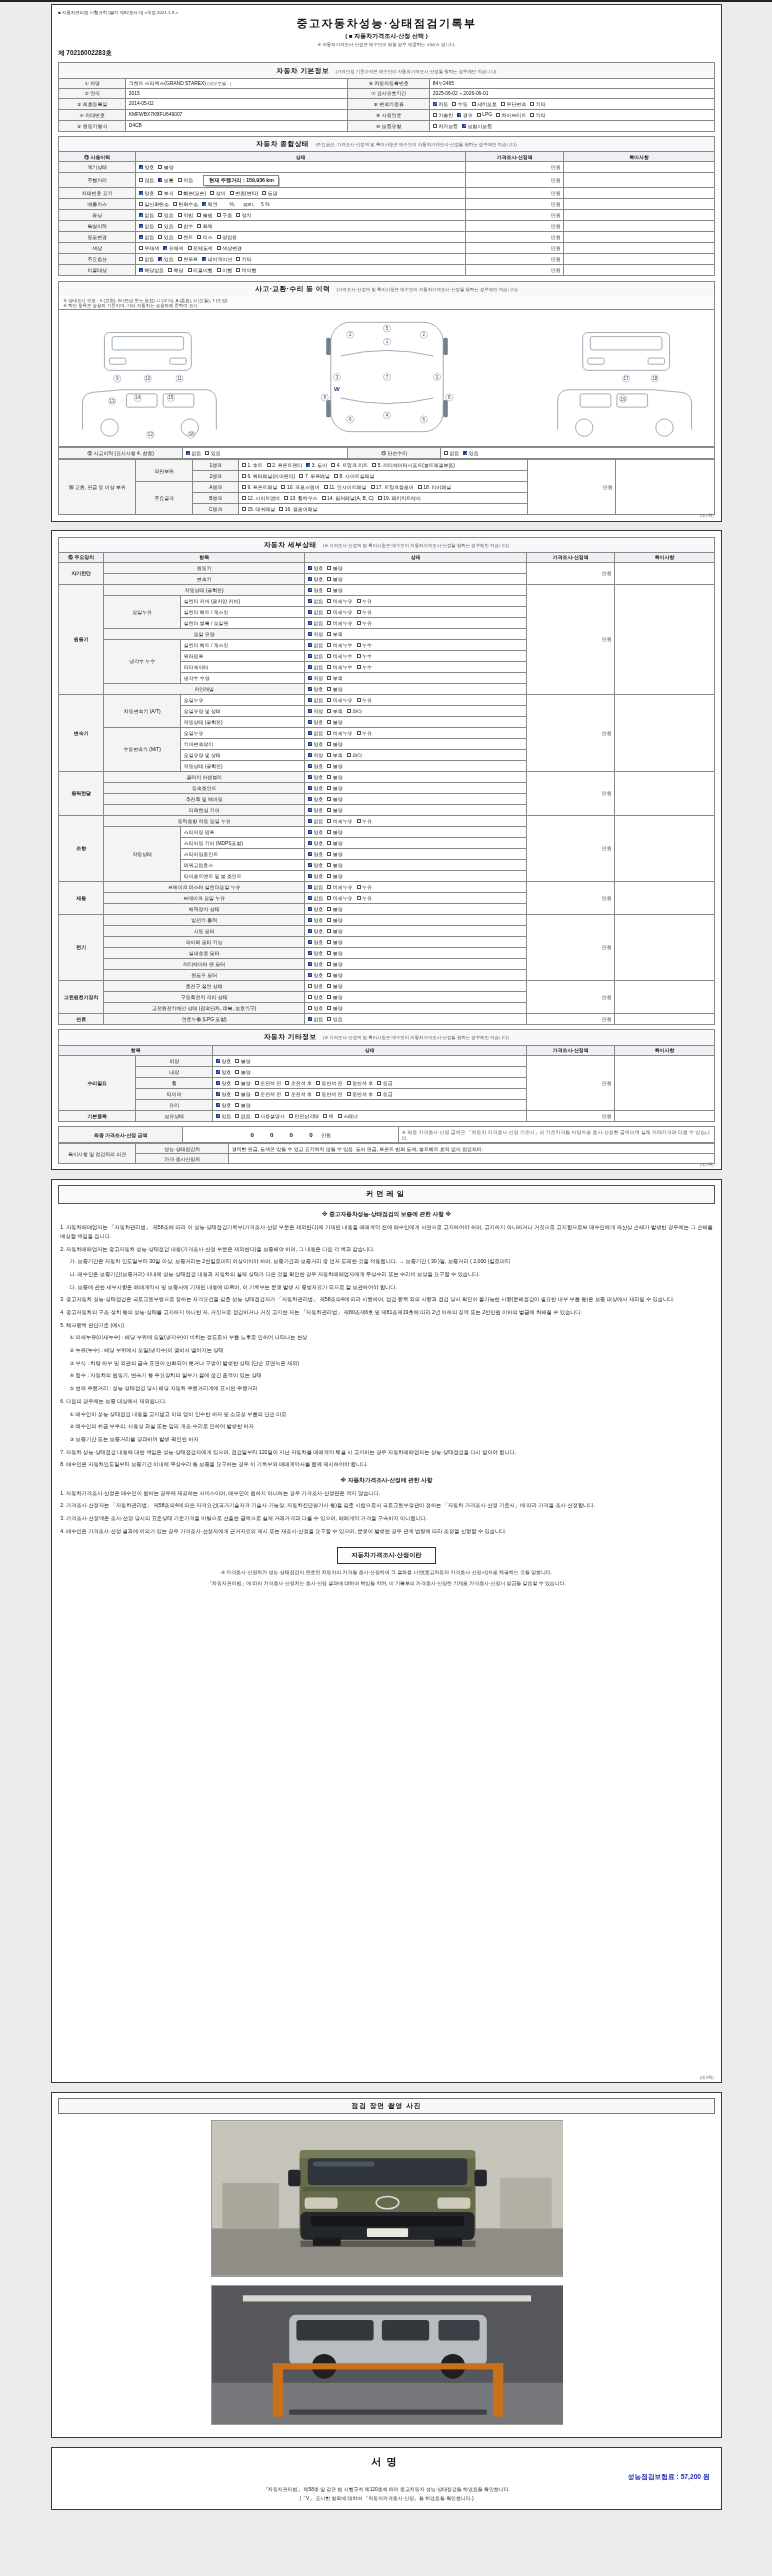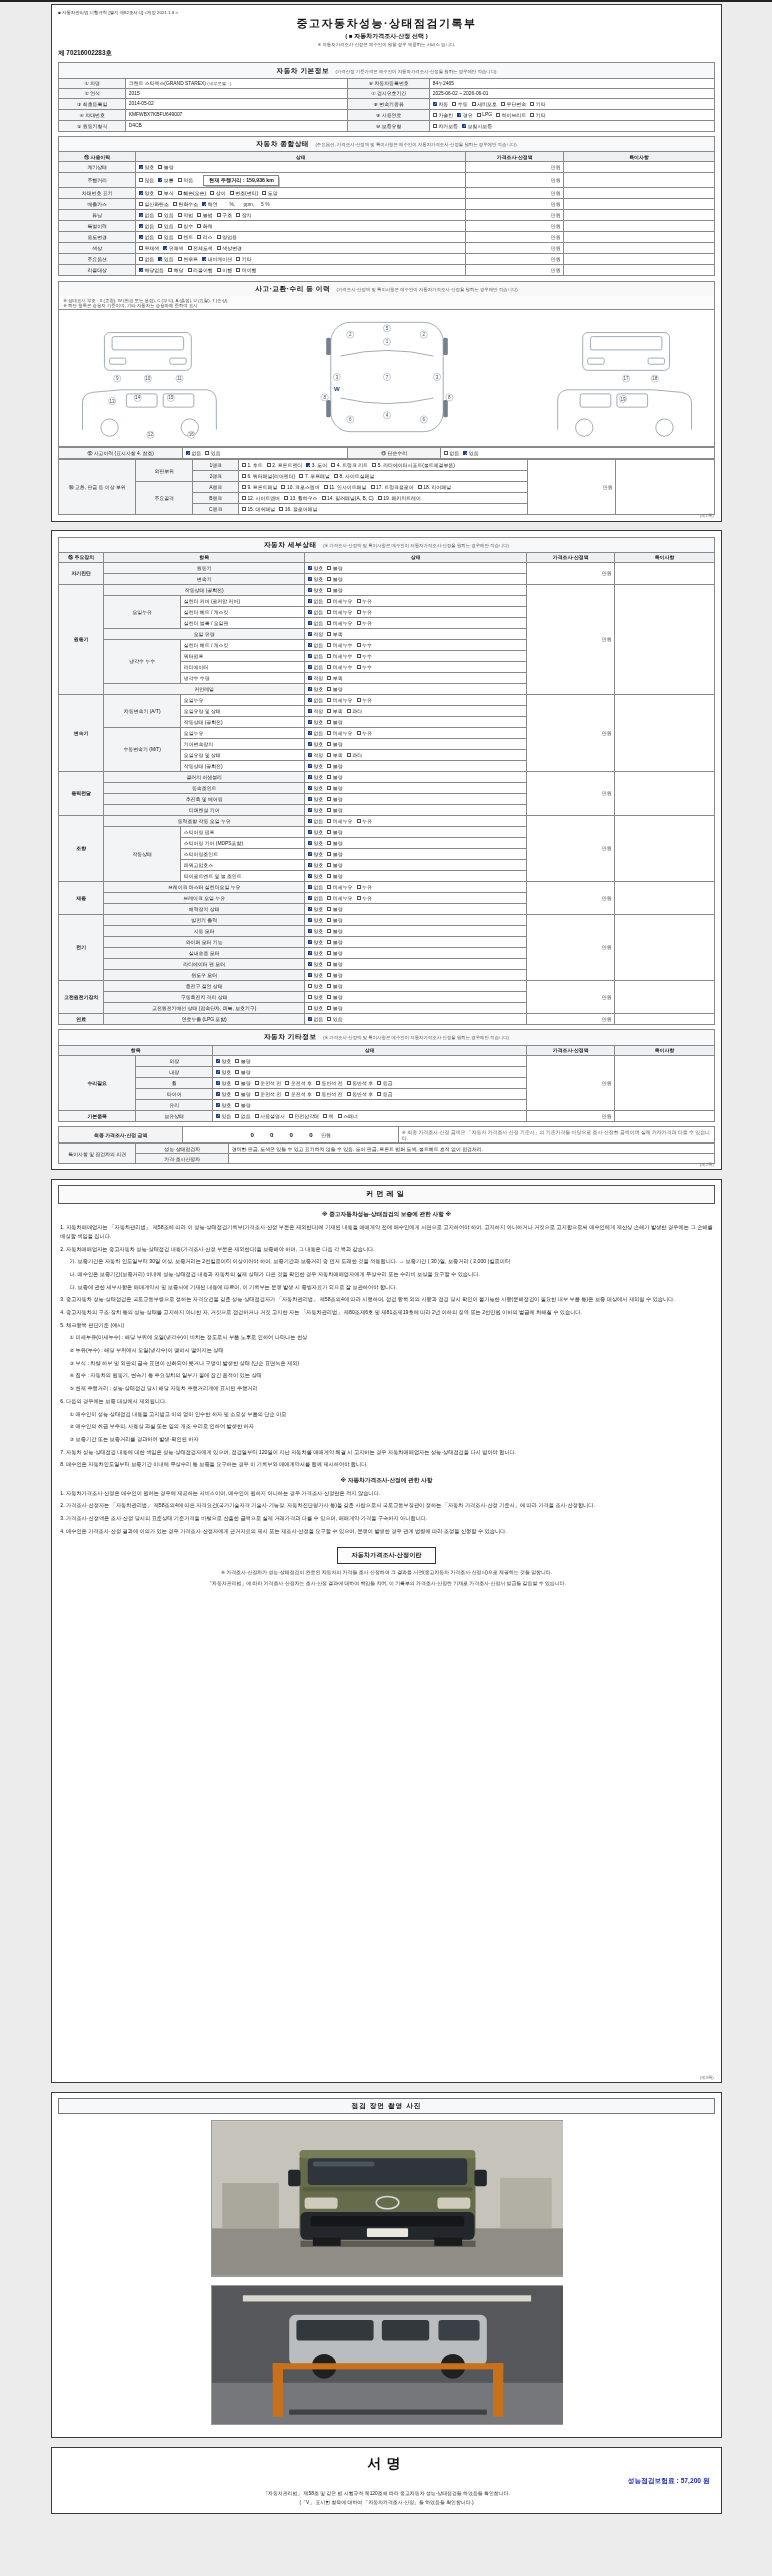--- a/index.html
+++ b/index.html
@@ -41,21 +41,21 @@
 .finalval{font-weight:bold;letter-spacing:7.2px;font-size:6.2px}
 .ntitle{border:0.5px solid #555;text-align:center;font-weight:bold;font-size:7.2px;letter-spacing:3.1px;padding:3.1px;margin-bottom:5.2px;background:#fafafa}
 .nh{font-weight:bold;text-align:center;font-size:5.7px;margin:7.2px 0 4.1px}
 .p0{font-size:5.2px;line-height:1.75;margin:0 2.1px 3.6px 2.1px;text-align:justify}
 .p1{font-size:5.2px;line-height:1.75;margin:0 2.1px 3.6px 11.3px;text-align:justify}
 .nboxwrap{text-align:center;margin:11.3px 0 5.2px}
 .nbox{display:inline-block;border:0.8px solid #333;font-weight:bold;font-size:6.2px;padding:3.1px 13.4px;background:#fdfdfd}
 .nfoot{font-size:4.9px;color:#222;line-height:1.7;margin:2.1px 4.1px;text-align:center}
 .ptitle{border:0.5px solid #777;text-align:center;font-weight:bold;font-size:6.7px;letter-spacing:1px;padding:2.6px;margin-bottom:6.2px;background:#f7f8fa}
 .photo-frame{width:352px;margin:0 auto 7.2px;border:0.5px solid #9a9a9a;background:#ddd;line-height:0}
-.sig-title{text-align:center;font-weight:bold;font-size:14px;letter-spacing:5.2px;margin:2.1px 0 4.1px}
+.sig-title{text-align:center;font-weight:bold;font-size:10px;letter-spacing:5.2px;margin:2.1px 0 4.1px}
 .premium{text-align:right;font-weight:bold;font-size:6.7px;color:#1f2db0;margin:1px 5.2px 4.1px 0}
 .sigline{text-align:center;font-size:4.9px;color:#222;line-height:1.8}
 </style>
 </head>
 <body>
 
 <div class="topline"></div>
 <div class="sheet">
 
   <div class="box">

